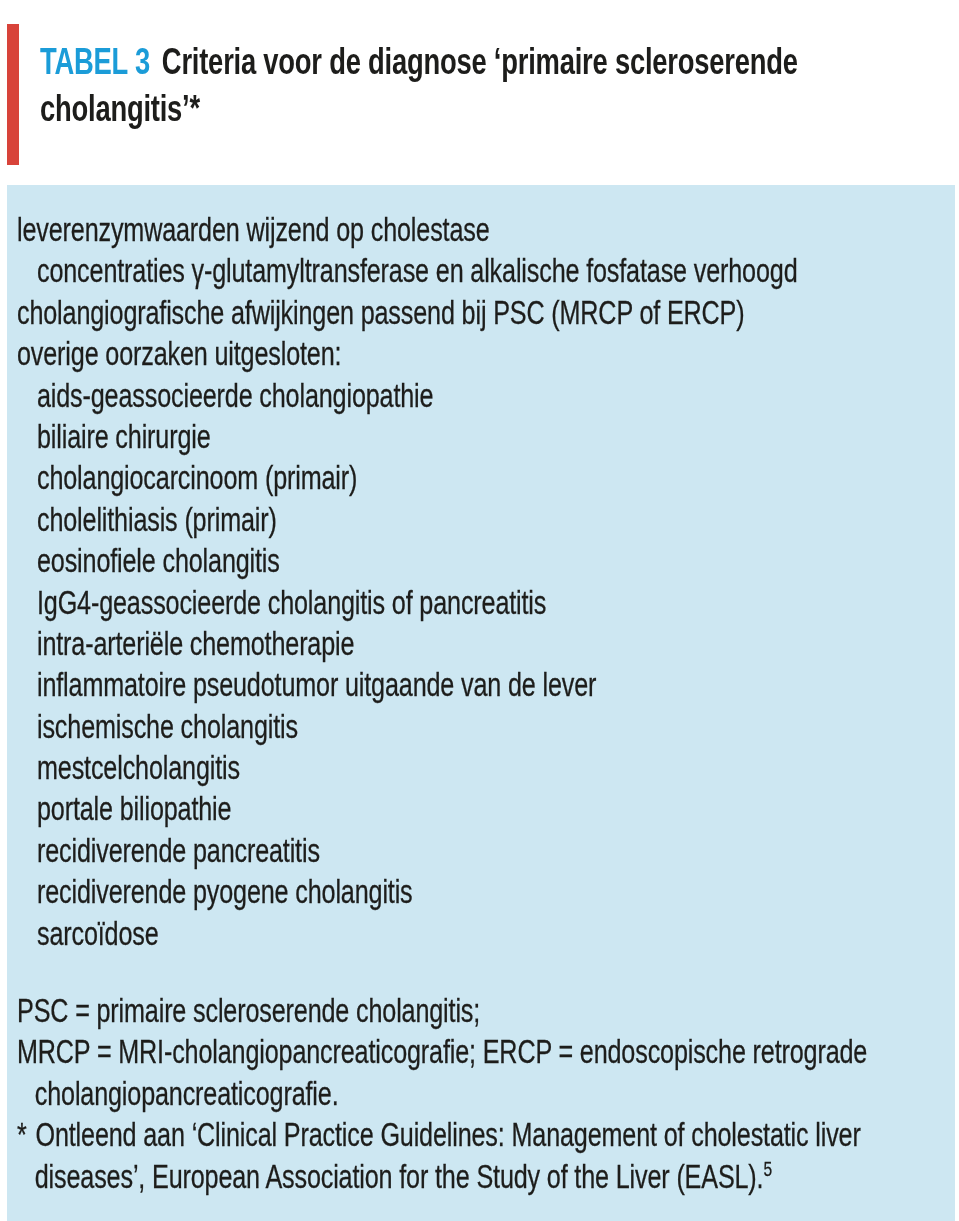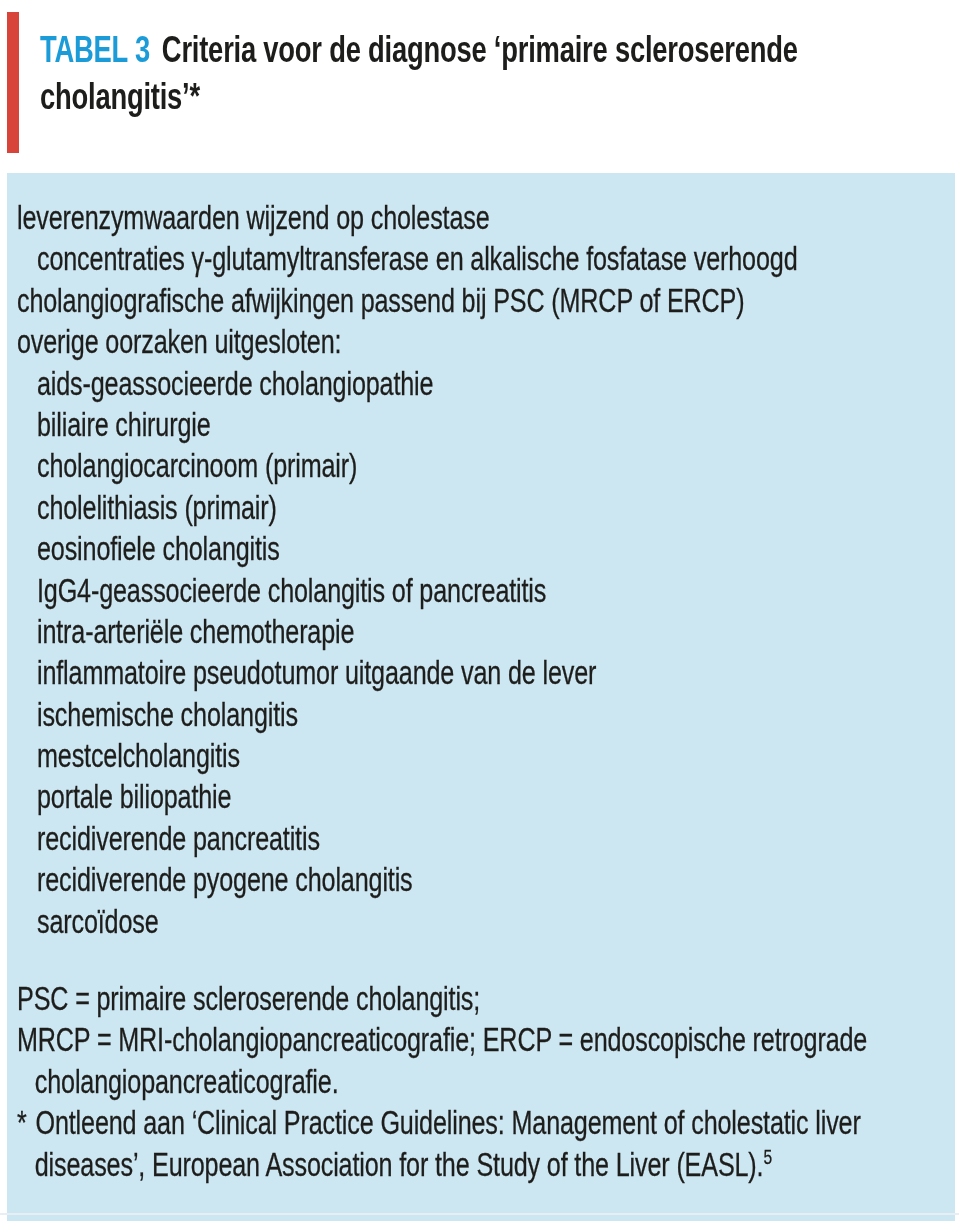--- a/index.html
+++ b/index.html
@@ -22,21 +22,21 @@
   .page { position: relative; width: 959px; height: 1221px; }
 
   
   .header { position: relative; height: 155px; }
   .accent-bar {
     position: absolute;
     left: 7px; top: 12px;
     width: 12px; height: 141px;
     background: var(--accent-red);
   }
-  .title-block { margin-left: 40px; padding-top: 26px; }
+  .title-block { margin-left: 40px; padding-top: 26px; margin-top: 12px; }
   .t-line {
     white-space: nowrap;
     font-weight: bold;
     font-size: 37px;
     line-height: 47px;
     transform: scaleX(0.74);
     transform-origin: 0 50%;
     letter-spacing: -0.3px;
   }
   .t-label { color: var(--accent-blue); margin-right: 16px; }

